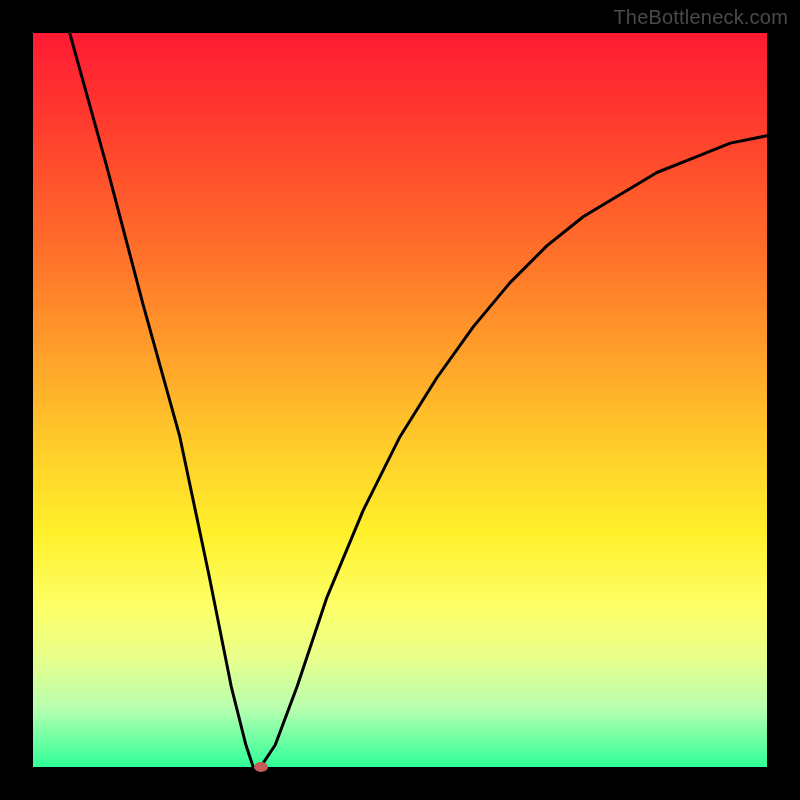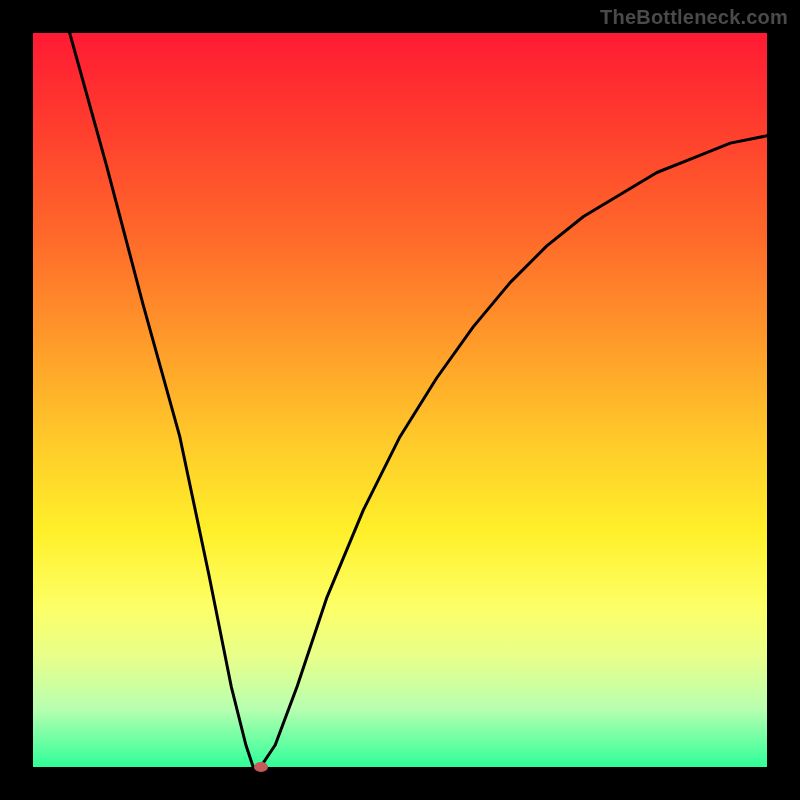--- a/index.html
+++ b/index.html
@@ -36,21 +36,21 @@
       #b8ffb0 92%,
       #2fff98 100%
     );
   }
   .watermark {
     position: absolute;
     top: 6px;
     right: 12px;
     color: #4a4a4a;
     font-size: 20px;
-    font-weight: 700;
+    font-weight: 400;
     letter-spacing: 0.2px;
     user-select: none;
   }
   svg.curve {
     position: absolute;
     left: 0;
     top: 0;
     width: 734px;
     height: 734px;
     overflow: visible;

